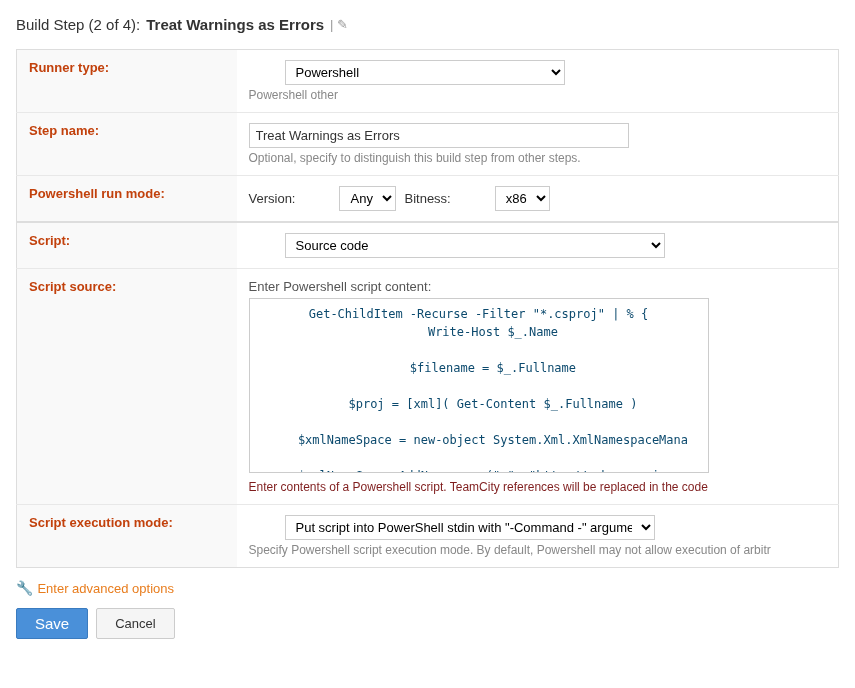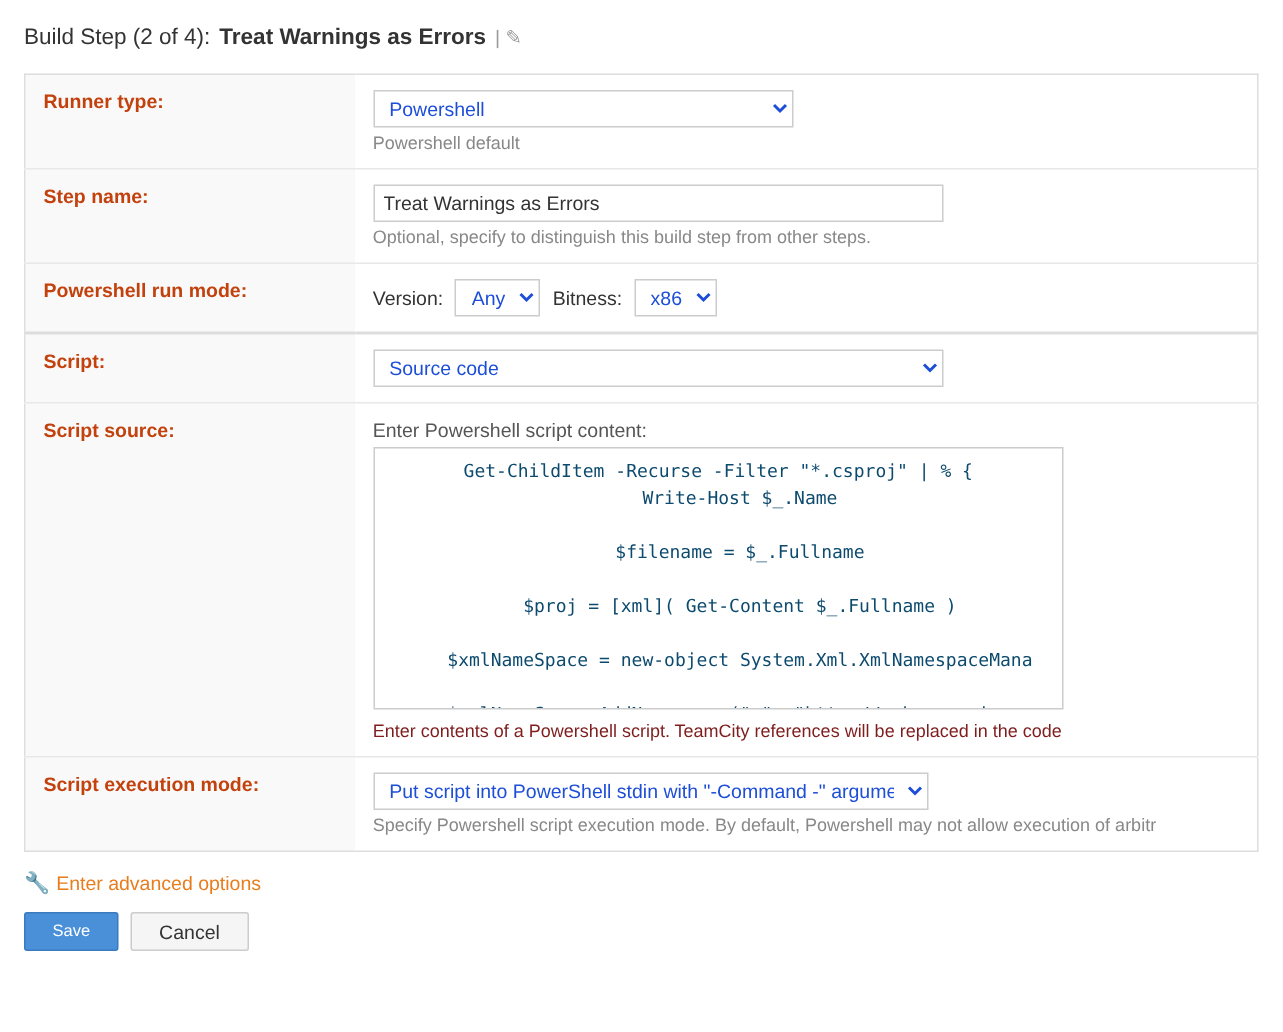--- a/index.html
+++ b/index.html
@@ -57,22 +57,23 @@
     .hint-text {
       color: #888;
       font-size: 12px;
       margin-top: 3px;
     }
     select {
       border: 1px solid #ccc;
       background: #fff;
       padding: 3px 6px;
       font-size: 13px;
-      color: #1d4ed8;
-      cursor: pointer;
+      color: #000000;
+      cursor: pointer;
+      margin-left: 36px;
     }
     select.wide {
       width: 280px;
     }
     select.very-wide {
       width: 380px;
     }
     input[type="text"] {
       border: 1px solid #ccc;
       padding: 4px 6px;
@@ -139,21 +140,21 @@
     .button-row {
       display: flex;
       gap: 8px;
       margin-top: 8px;
     }
     .btn-save {
       background: #4a90d9;
       color: #fff;
       border: 1px solid #3a7bbf;
       padding: 6px 18px;
-      font-size: 11px;
+      font-size: 15px;
       cursor: pointer;
       border-radius: 2px;
     }
     .btn-cancel {
       background: #f5f5f5;
       color: #333;
       border: 1px solid #ccc;
       padding: 4px 18px;
       font-size: 13px;
       cursor: pointer;
@@ -178,21 +179,21 @@
 
 <table class="form-table">
 
   <tbody>
       <tr>
     <td class="label-cell">Runner type:</td>
     <td class="value-cell">
       <select class="wide">
         <option>Powershell</option>
       </select>
-      <div class="hint-text">Powershell default</div>
+      <div class="hint-text">Powershell other</div>
     </td>
   </tr>
 
   <tr>
     <td class="label-cell">Step name:</td>
     <td class="value-cell">
       <input type="text" value="Treat Warnings as Errors" style="">
       <div class="hint-text">Optional, specify to distinguish this build step from other steps.</div>
     </td>
   </tr>

